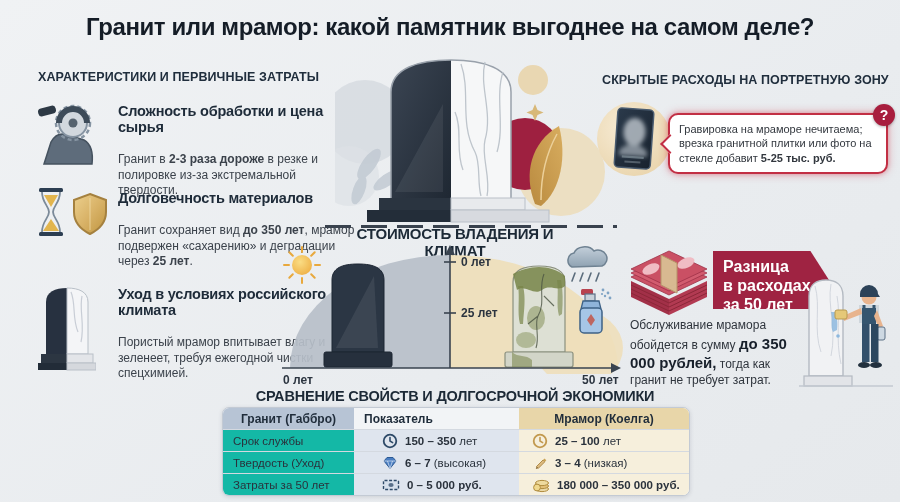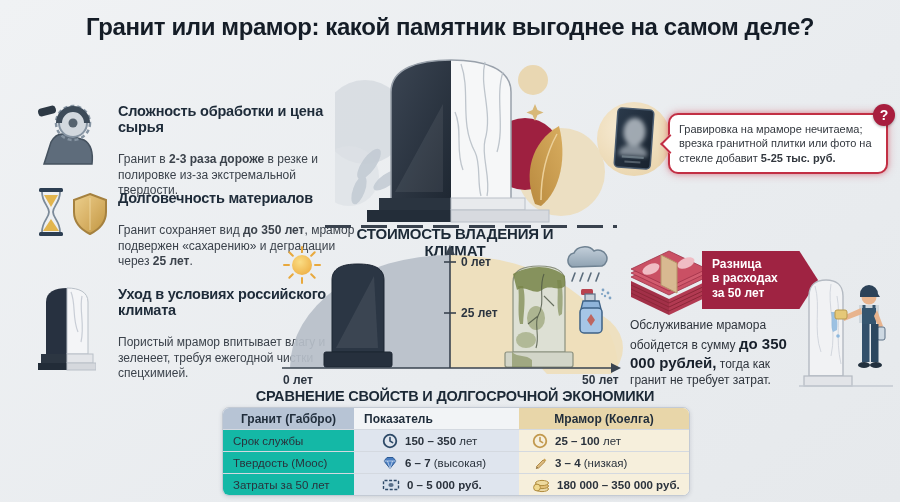--- a/index.html
+++ b/index.html
@@ -33,23 +33,24 @@
   .q-badge{
     position:absolute;right:-9px;top:-11px;width:22px;height:22px;border-radius:50%;
     background:#a81e3e;color:#fff;font-size:14px;font-weight:800;text-align:center;
     line-height:22px;box-shadow:0 1px 3px rgba(0,0,0,.3);
   }
   
   .chart-title{font-size:15px;font-weight:800;color:#1c2936;letter-spacing:-0.2px;}
   .axis-label{font-size:12px;font-weight:700;color:#2c3540;}
   
   .ribbon{
-    background:#9f2342;color:#fff;font-size:12px;font-weight:800;line-height:1.2;
+    background:#9f2342;color:#fff;font-size:16px;font-weight:800;line-height:1.2;
     clip-path:polygon(0 0,84% 0,100% 50%,84% 100%,0 100%);
     padding:6px 0 0 10px;
+    margin-left:11px;
   }
   .money-par{font-size:12px;line-height:1.3;color:#2f353d;}
   .money-par .big-seg{font-size:15px;font-weight:800;color:#18202b;}
   
   .tbl-title{font-size:14.5px;font-weight:800;color:#1c2936;text-align:center;letter-spacing:-0.2px;}
   .cmp-table{
     width:466px;border:1px solid #c3cad4;border-radius:7px;overflow:hidden;
     background:#fff;box-shadow:0 1px 4px rgba(40,50,70,.15);
   }
   .t-row{display:grid;grid-template-columns:131px 165px 170px;border-top:1px solid #d4d9e0;}
@@ -66,20 +67,21 @@
   .t-val span{white-space:pre;}
   svg{display:block;}
 </style>
 </head>
 <body>
 
 <div class="canvas">
 
   <div class="abs main-title">Гранит или мрамор: какой памятник выгоднее на самом деле?</div>
 
+  <div class="abs sec-header" style="left:38px;top:70px;">ХАРАКТЕРИСТИКИ И ПЕРВИЧНЫЕ ЗАТРАТЫ</div>
 
   <div class="abs" style="left:36px;top:100px;width:64px;height:66px;">
     <svg width="64" height="66" viewBox="0 0 64 66">
       <path d="M8,64 L15,42 Q21,31 32,35 L48,40 Q58,46 56,64 Z" fill="#5e6c7b" stroke="#45525f" stroke-width="1.5"></path>
       <circle cx="37" cy="23" r="17" fill="none" stroke="#8694a2" stroke-width="2.5" stroke-dasharray="4 3"></circle>
       <circle cx="37" cy="23" r="14" fill="#d2d8de" stroke="#8694a2" stroke-width="2"></circle>
       <circle cx="37" cy="23" r="4.5" fill="#56636f"></circle>
       <path d="M20,23 A17,17 0 0 1 54,23 L48,23 A11,11 0 0 0 26,23 Z" fill="#3d4b59"></path>
       <rect x="2" y="7" width="18" height="8" rx="3.5" fill="#2d3945" transform="rotate(-14 11 11)"></rect>
     </svg>
@@ -171,20 +173,21 @@
       </g>
 
       <rect x="44" y="146" width="72" height="12" fill="#2a3440"></rect>
       <rect x="116" y="146" width="74" height="12" fill="#e8eaed" stroke="#b9c0c8" stroke-width="1"></rect>
       <rect x="32" y="158" width="84" height="12" fill="#232d39"></rect>
       <rect x="116" y="158" width="98" height="12" fill="#d7dadf" stroke="#b9c0c8" stroke-width="1"></rect>
     </svg>
     <div style="position:absolute;left:-10px;bottom:0;width:292px;height:3px;background:repeating-linear-gradient(90deg,#39424e 0 26px,transparent 26px 36px);"></div>
   </div>
 
+  <div class="abs sec-header" style="left:602px;top:73px;">СКРЫТЫЕ РАСХОДЫ НА ПОРТРЕТНУЮ ЗОНУ</div>
 
   <div class="abs" style="left:596px;top:100px;">
     <svg width="76" height="78" viewBox="0 0 76 78">
       <defs>
         <radialGradient id="circbg" cx="0.4" cy="0.35" r="0.8">
           <stop offset="0" stop-color="#f7ecd6"></stop>
             <stop offset="1" stop-color="#e8d2a8"></stop>
         </radialGradient>
         <linearGradient id="plq" x1="0" y1="0" x2="1" y2="1">
           <stop offset="0" stop-color="#2b3a4b"></stop>
@@ -395,21 +398,21 @@
           <svg width="16" height="16" viewBox="0 0 16 16">
               <circle cx="8" cy="8" r="6.3" fill="none" stroke="#c2994e" stroke-width="1.8"></circle>
               <path d="M8,4.5 V8 L10.6,9.6" fill="none" stroke="#c2994e" stroke-width="1.6" stroke-linecap="round"></path>
             </svg>
         </span>
         <span class="t-val"><span style="font-weight: 800;">25 – 100</span><span> лет</span></span>
       </div>
     </div>
 
     <div class="t-row">
-      <div class="t-cell c-label">Твердость (Моос)</div>
+      <div class="t-cell c-label">Твердость (Уход)</div>
       <div class="t-cell c-granite">
         <span>
           <svg width="16" height="16" viewBox="0 0 16 16">
               <polygon points="2,6 5,2.5 11,2.5 14,6 8,13.5" fill="#4a7ec2" stroke="#2c5a94" stroke-width="1"></polygon>
               <path d="M2,6 H14 M5.5,6 L8,13.5 L10.5,6" stroke="#ffffff" stroke-width="0.7" fill="none" opacity="0.8"></path>
             </svg>
         </span>
         <span class="t-val"><span style="font-weight: 800;">6 – 7</span><span> (высокая)</span></span>
       </div>
       <div class="t-cell c-marble">

